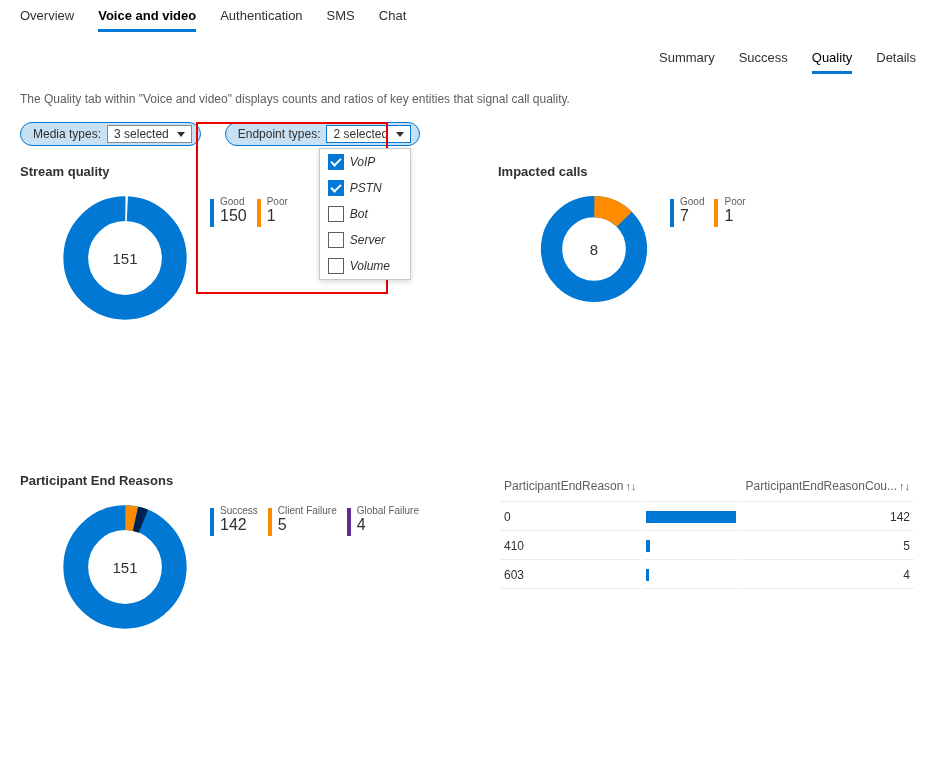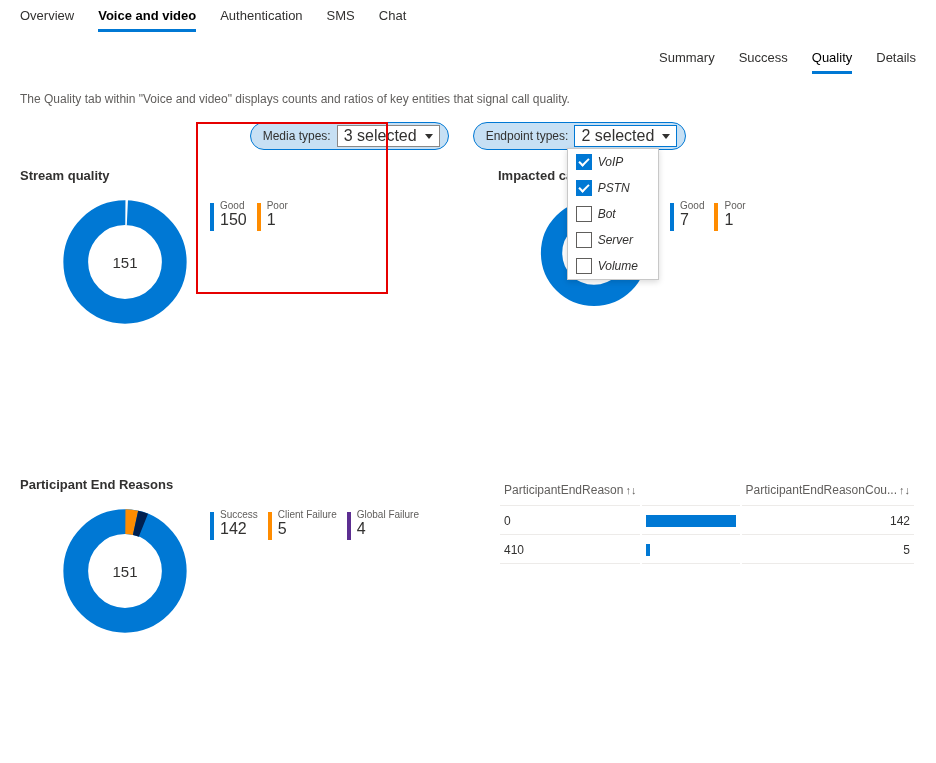--- a/index.html
+++ b/index.html
@@ -51,37 +51,36 @@
       font-size: 12px;
       color: #605e5c;
       margin-bottom: 16px;
     }
     
     .filters {
       display: flex;
       gap: 24px;
       margin-bottom: 18px;
       position: relative;
-      justify-content: center;
     }
     .pill {
       display: inline-flex;
       align-items: center;
       background: #c7e0f4;
       border: 1px solid #0078d4;
       border-radius: 14px;
       padding: 2px 8px 2px 12px;
       font-size: 12px;
       gap: 6px;
     }
     .pill .select-box {
       background: #ffffff;
       border: 1px solid #8a8886;
       padding: 1px 6px;
-      font-size: 16px;
+      font-size: 12px;
       display: inline-flex;
       align-items: center;
       gap: 6px;
       cursor: pointer;
     }
     .pill .select-box.focused {
       border: 1px solid #0078d4;
     }
     .chev {
       width: 0; height: 0;
@@ -415,16 +414,23 @@
             </td>
           <td style="text-align:right;">142</td>
         </tr>
         <tr>
           <td>410</td>
           <td class="hbar-cell">
               <div class="hbar" style="width:3.5%;"></div>
             </td>
           <td style="text-align:right;">5</td>
         </tr>
+        <tr>
+          <td>603</td>
+          <td class="hbar-cell">
+              <div class="hbar" style="width:2.8%;"></div>
+            </td>
+          <td style="text-align:right;">4</td>
+        </tr>
       </tbody>
     </table>
   </div>
 </div>
 
 </body></html>

